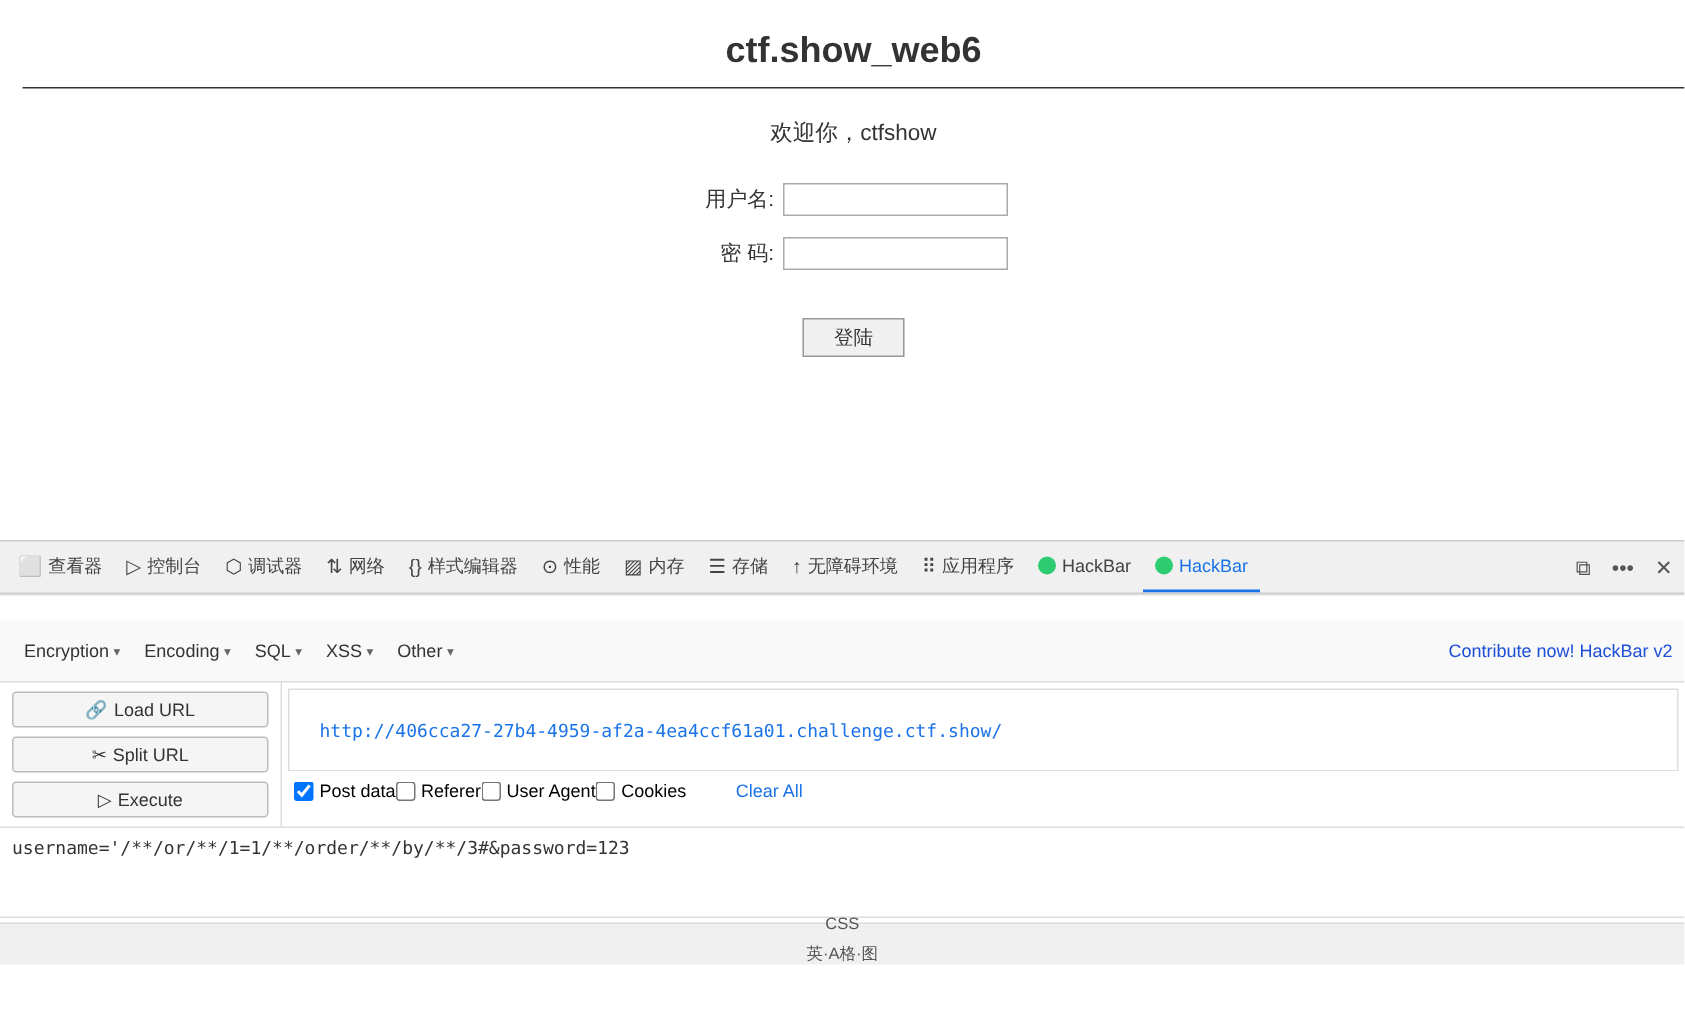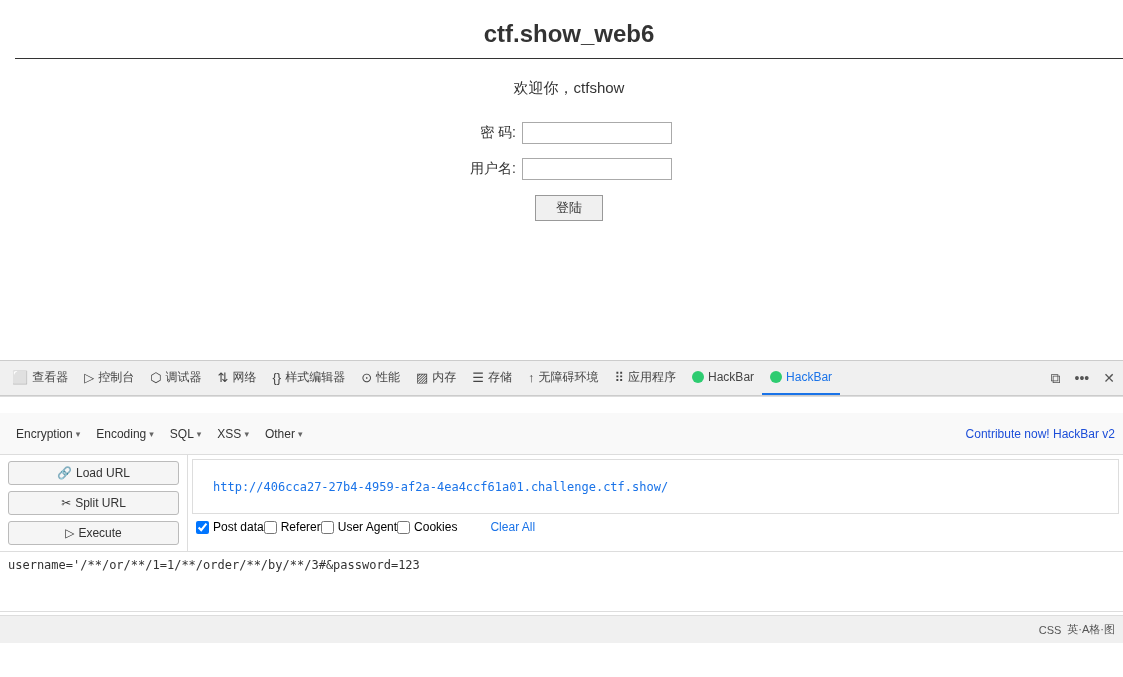--- a/index.html
+++ b/index.html
@@ -54,21 +54,21 @@
     .form-input {
       width: 150px;
       height: 22px;
       border: 1px solid #aaa;
       padding: 2px 4px;
       font-size: 13px;
       outline: none;
     }
 
     .login-btn {
-      margin-top: 1px;
+      margin-top: 18px;
       padding: 3px 20px;
       border: 1px solid #999;
       background: #f0f0f0;
       cursor: pointer;
       font-size: 13px;
       color: #333;
     }
 
     
     .devtools-bar {
@@ -248,20 +248,21 @@
     .status-bar {
       width: 100%;
       height: 28px;
       background: #f0f0f0;
       border-top: 1px solid #ddd;
       display: flex;
       align-items: center;
       justify-content: flex-end;
       padding: 0 8px;
       gap: 6px;
+      flex-direction: column;
     }
 
     .status-item {
       font-size: 11px;
       color: #555;
     }
 
     
     .green-dot {
       width: 12px;
@@ -286,26 +287,26 @@
     }
   </style>
 </head>
 <body>
 
 <div class="main-content">
   <div class="page-title">ctf.show_web6</div>
   <hr class="divider-line">
   <div class="welcome-text">欢迎你，ctfshow</div>
   <div class="form-row">
+    <label class="form-label">用户名:</label>
+    <input type="text" class="form-input" style="">
+  </div>
+  <div class="form-row">
     <label class="form-label">密  码:</label>
     <input type="password" class="form-input" style="">
-  </div>
-  <div class="form-row">
-    <label class="form-label">用户名:</label>
-    <input type="text" class="form-input" style="">
   </div>
   <button class="login-btn">登陆</button>
 </div>
 
 <div class="devtools-bar">
   <div class="devtools-tab">
     <span class="tab-icon">⬜</span>
     <span>查看器</span>
   </div>
   <div class="devtools-tab">

